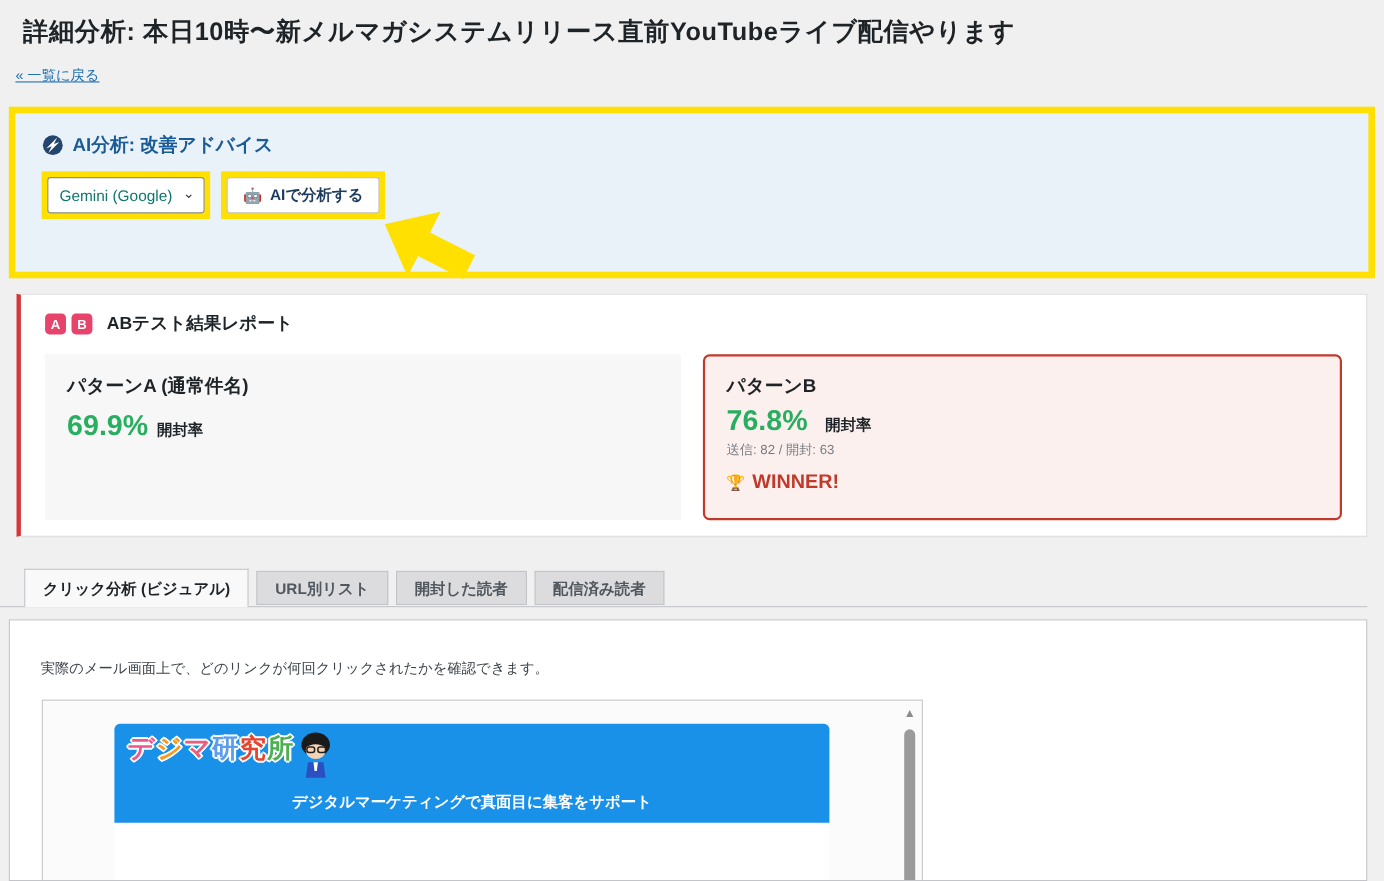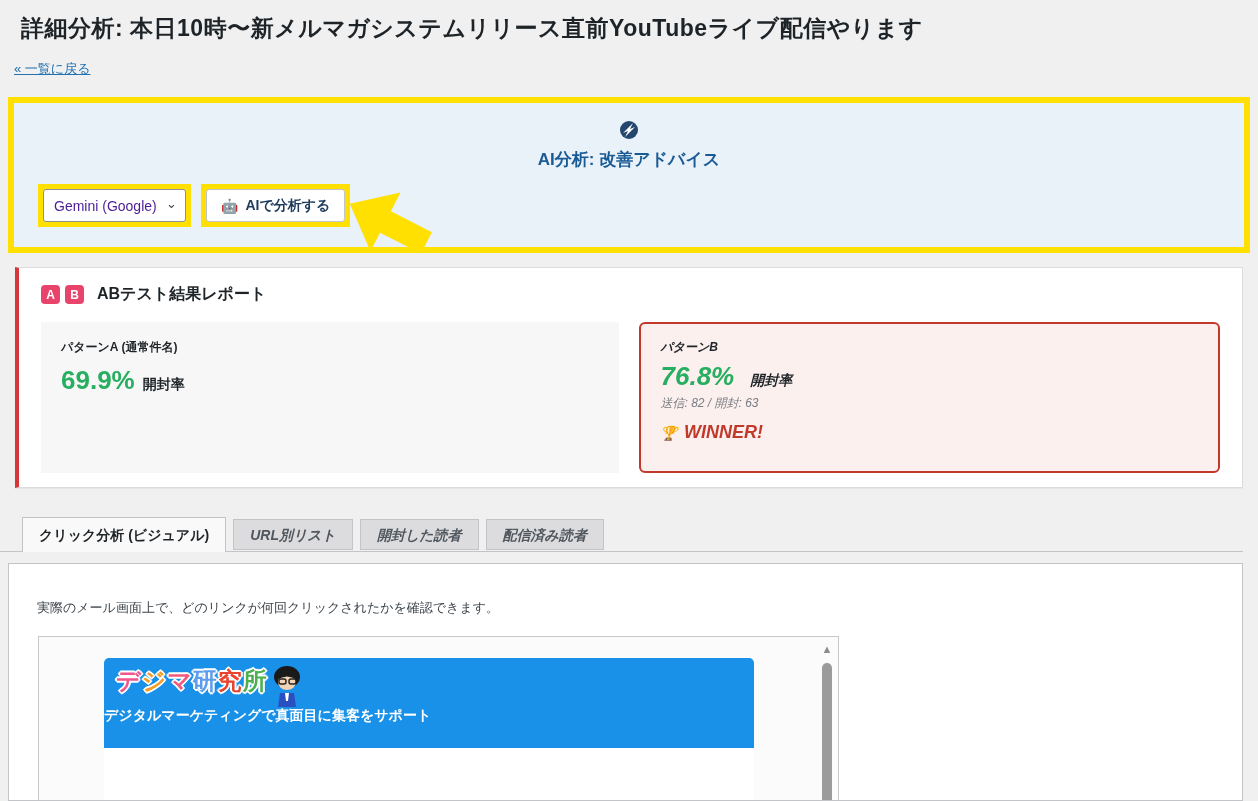--- a/index.html
+++ b/index.html
@@ -11,31 +11,31 @@
 
   
   .page-title { position:absolute; left:21px; top:13px; font-size:23px; font-weight:bold; color:#1d2327; letter-spacing:.5px; }
   .back-link { position:absolute; left:14px; top:60px; font-size:13px; color:#2271b1; text-decoration:underline; cursor:pointer; }
 
   
   .ai-section {
     position:absolute; left:8px; top:97px; width:1242px; height:156px;
     border:6px solid #ffe000; background:#e9f1f9; padding:17px 24px;
   }
-  .ai-header { display:flex; align-items:center; gap:8px;flex-direction:column; }
+  .ai-header { display:flex; align-items:center; gap:8px; }
   .ai-badge-icon { width:20px; height:20px; flex:0 0 auto; }
   .ai-title { font-size:17px; font-weight:bold; color:#1a5b96; }
   .ai-desc { margin-top:15px; font-size:13px; color:#3c434a; }
   .ai-controls { margin-top:13px; display:flex; align-items:flex-start; gap:10px; }
   .hl-wrap { border:5px solid #ffe000; background:#ffe000; }
   .model-select-box { position:relative; width:143px; }
   .model-select {
     appearance:none; -webkit-appearance:none; width:100%; height:33px;
     background:#fff; border:1px solid #8c8f94; border-radius:3px;
-    font-family:inherit; font-size:14px; color:#4c1d95; padding:0 28px 0 10px;
+    font-family:inherit; font-size:14px; color:#0f766e; padding:0 28px 0 10px;
   }
   .select-chevron { position:absolute; right:9px; top:7px; font-size:13px; color:#3c434a; pointer-events:none; }
   .analyze-button {
     height:33px; background:#fff; border:1px solid #c3c4c7; border-radius:3px;
     font-family:inherit; font-size:14px; font-weight:bold; color:#1d3b5c;
     padding:0 14px; display:flex; align-items:center; gap:7px; cursor:pointer; white-space:nowrap;
   }
   .annot-arrow { position:absolute; left:330px; top:83px; }
 
   
@@ -49,42 +49,42 @@
     width:19px; height:19px; border-radius:4px; background:#e8436a; color:#fff;
     font-size:12px; font-weight:bold; display:flex; align-items:center; justify-content:center;
   }
   .ab-title { font-size:16px; font-weight:bold; margin-left:8px; }
   .ab-columns { display:flex; gap:20px; margin-top:17px; }
   .pattern-a {
     flex:1 1 0; background:#f7f7f7; padding:17px 20px; height:151px;
   }
   .pattern-b {
     flex:1 1 0; background:#fcf0ee; border:2px solid #c0392b; border-radius:6px;
-    padding:15px 20px; height:151px;font-style:italic;
-  }
-  .pattern-title { font-size:12px; font-weight:bold; color:#1d2327; }
+    padding:15px 20px; height:151px;
+  }
+  .pattern-title { font-size:17px; font-weight:bold; color:#1d2327; }
   .pattern-subject { font-size:13px; font-weight:bold; color:#1d2327; margin-top:11px; }
   .rate-row { margin-top:9px; display:flex; align-items:baseline; gap:8px; }
   .rate-value { font-size:26px; font-weight:bold; color:#27ae60; }
   .rate-label { font-size:14px; font-weight:bold; color:#1d2327; }
   .pattern-stats { font-size:12px; color:#787c82; margin-top:3px; }
   .winner-row { margin-top:10px; display:flex; align-items:center; gap:6px; }
   .winner-text { font-size:18px; font-weight:bold; color:#c0392b; }
   .trophy { font-size:14px; }
 
   
   .tabs-bar { position:absolute; left:22px; top:517px; display:flex; align-items:flex-end; gap:7px; z-index:2; }
   .tab { font-size:14px; font-weight:bold; cursor:pointer; white-space:nowrap; }
   .tab.active {
     background:#f9f9f9; border:1px solid #c3c4c7; border-bottom:none;
     color:#1d2327; padding:9px 16px 11px; height:35px;
   }
   .tab.inactive {
     background:#dcdcde; border:1px solid #c3c4c7; color:#50575e;
-    padding:7px 16px; height:31px; margin-bottom:2px;font-style:italic;
+    padding:7px 16px; height:31px; margin-bottom:2px;
   }
   .tabs-baseline { position:absolute; left:0; top:551px; width:1243px; height:1px; background:#c3c4c7; z-index:1; }
 
   
   .panel {
     position:absolute; left:8px; top:563px; width:1235px; height:238px;
     background:#fff; border:1px solid #c3c4c7; overflow:hidden;
   }
   .panel-desc { position:absolute; left:28px; top:35px; font-size:13px; color:#3c434a; }
   .email-preview {
@@ -103,21 +103,21 @@
     text-shadow:-2px 0 #fff,2px 0 #fff,0 -2px #fff,0 2px #fff,-1px -1px #fff,1px 1px #fff,-1px 1px #fff,1px -1px #fff;
   }
   .logo-chars span:nth-child(1){color:#f0568e;}
   .logo-chars span:nth-child(2){color:#f59a23;}
   .logo-chars span:nth-child(3){color:#ef5b7d;}
   .logo-chars span:nth-child(4){color:#5c9ded;}
   .logo-chars span:nth-child(5){color:#e8432e;}
   .logo-chars span:nth-child(6){color:#4caf50;}
   .mascot { width:34px; height:44px; margin-left:2px; }
   .email-tagline {
-    position:absolute; left:0; bottom:23px; width:100%; text-align:left;
+    position:absolute; left:0; bottom:9px; width:100%; text-align:center;
     color:#fff; font-size:14px; font-weight:bold;
   }
   .preview-scrollbar { position:absolute; right:4px; top:6px; width:14px; bottom:0; }
   .scroll-up { color:#8c8c8c; font-size:11px; text-align:center; line-height:12px; cursor:pointer; }
   .scroll-thumb {
     position:absolute; left:2px; top:20px; width:10px; height:180px;
     background:#9b9b9b; border-radius:6px; cursor:pointer;
   }
 </style>
 </head>

